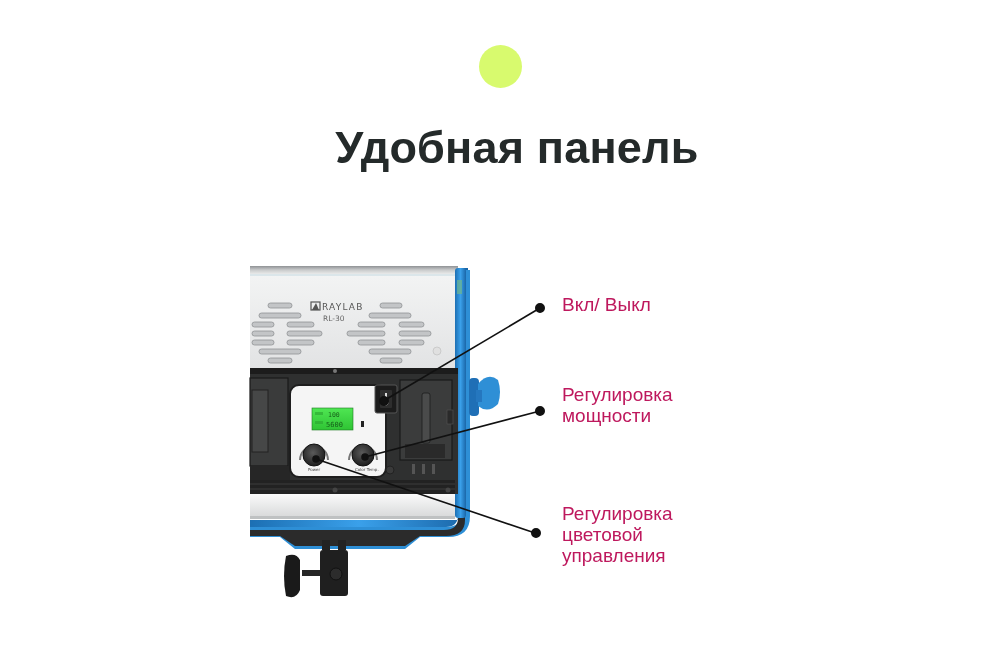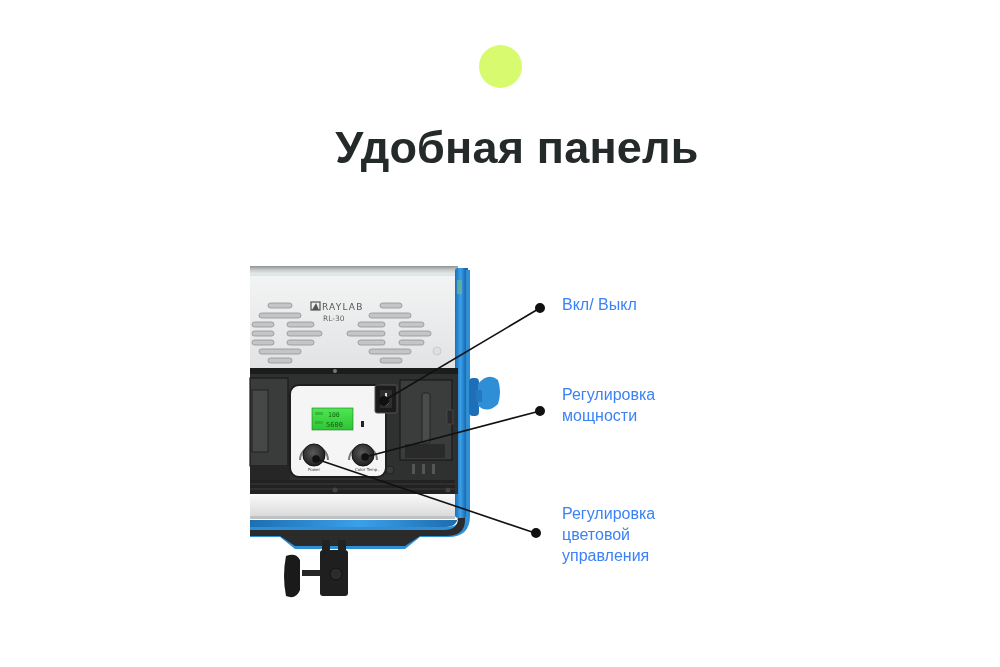--- a/index.html
+++ b/index.html
@@ -10,21 +10,21 @@
   .accent-dot {
     position: absolute; left: 479px; top: 45px; width: 43px; height: 43px; border-radius: 50%;
   }
   .title {
     position: absolute; left: 0; top: 104px; width: 1000px; text-align: center;
     font-size: 45px; line-height: 54px; color: #242a2a; font-weight: 400; letter-spacing: 0.2px;
   }
   .title span { display: block; }
   .product { position: absolute; left: 0; top: 0; width: 1000px; height: 667px; }
   .callout-label {
-    position: absolute; font-size: 16px; line-height: 21px; color: #3b82f6;
+    position: absolute; font-size: 19px; line-height: 21px; color: #be185d;
   }
   .callout-label span { display: block; }
 </style>
 </head>
 <body>
 
 <div class="accent-dot" style="background:#d8fa6e;"></div>
 
 <h1 class="title" style="margin:17px;font-weight:bold;">
   <span>Удобная панель</span>

